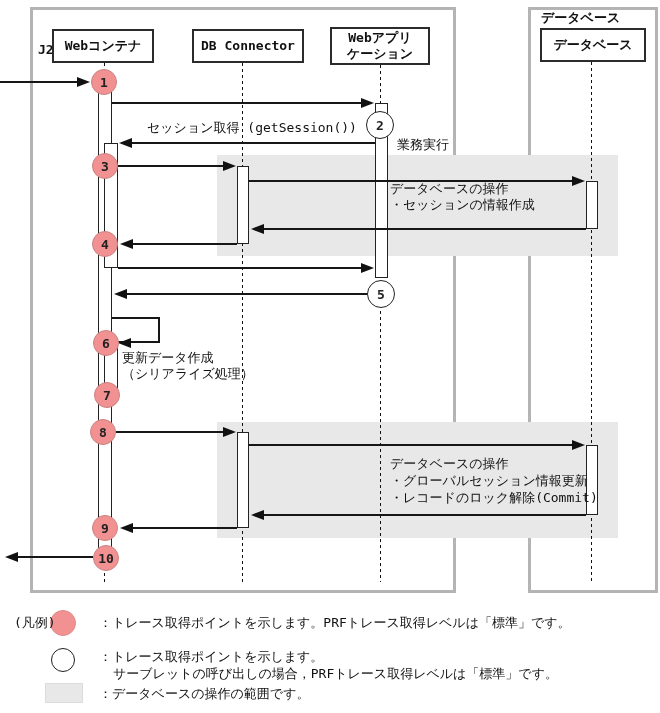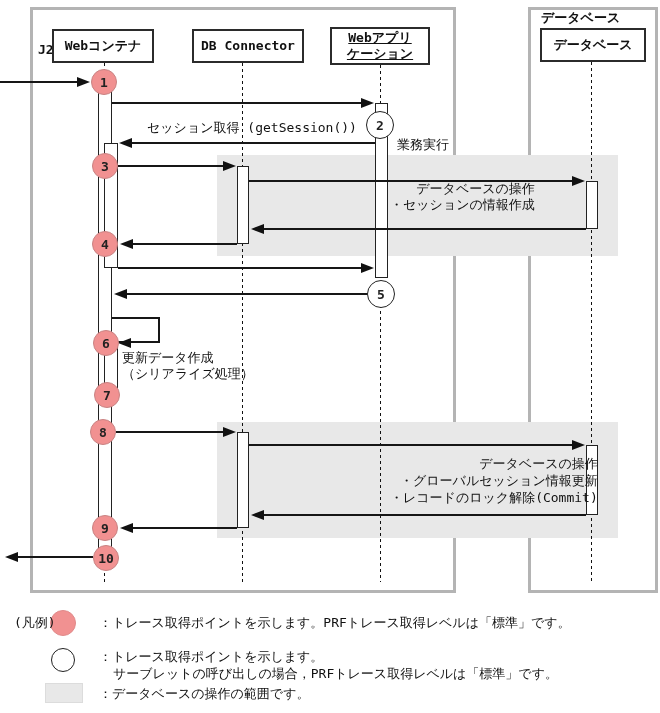--- a/index.html
+++ b/index.html
@@ -23,21 +23,21 @@
   .arrow.r::after{right:-12px;border-left:13px solid #111;}
   .arrow.l::after{left:-12px;border-right:13px solid #111;}
   .selfcall{position:absolute;border:2px solid #161616;border-left:none;box-sizing:border-box;z-index:5;background:transparent;}
   .head-l{position:absolute;width:0;height:0;border-top:5px solid transparent;border-bottom:5px solid transparent;
     border-right:13px solid #111;z-index:6;}
   .tp{position:absolute;width:26px;height:26px;border-radius:50%;background:#f19191;border:1px solid #c98383;
     box-sizing:border-box;display:flex;align-items:center;justify-content:center;
     font-size:13px;font-weight:bold;color:#222;z-index:7;}
   .tp.white{background:#fff;border:1.5px solid #222;width:28px;height:28px;}
   .lbl{position:absolute;font-size:13px;line-height:16px;white-space:nowrap;z-index:8;color:#111;}
-  .oplist div{white-space:nowrap;text-align:right;}
+  .oplist div{white-space:nowrap;}
   
   .lg-circle{position:absolute;border-radius:50%;box-sizing:border-box;z-index:7;}
   .lg-red{width:26px;height:26px;background:#f19191;border:1px solid #e08a8a;}
   .lg-white{width:24px;height:24px;background:#fff;border:1.5px solid #222;}
   .lg-swatch{position:absolute;width:38px;height:20px;background:#e8e8e8;border:1px solid #dcdcdc;box-sizing:border-box;}
 </style>
 </head>
 <body>
 
 <div class="frame" style="left:30px;top:7px;width:426px;height:586px;"></div>
@@ -52,21 +52,21 @@
 <div class="lifeline" style="left:242px;top:63px;height:519px;"></div>
 <div class="lifeline" style="left:380px;top:65px;height:517px;"></div>
 <div class="lifeline" style="left:591px;top:62px;height:520px;"></div>
 
 <div class="actor" style="left:52px;top:29px;width:102px;height:34px;">
   <span>Webコンテナ</span>
 </div>
 <div class="actor" style="left:192px;top:29px;width:112px;height:34px;">
   <span>DB Connector</span>
 </div>
-<div class="actor" style="left:330px;top:27px;width:100px;height:38px;text-decoration:underline;">
+<div class="actor" style="left:330px;top:27px;width:100px;height:38px;">
   <span>Webアプリ</span>
   <span>ケーション</span>
 </div>
 <div class="actor" style="left:540px;top:28px;width:106px;height:34px;">
   <span>データベース</span>
 </div>
 
 <div class="bar" style="left:98px;top:82px;width:14px;height:475px;"></div>
 <div class="bar" style="left:104px;top:143px;width:14px;height:125px;"></div>
 <div class="bar" style="left:104px;top:343px;width:14px;height:52px;"></div>

